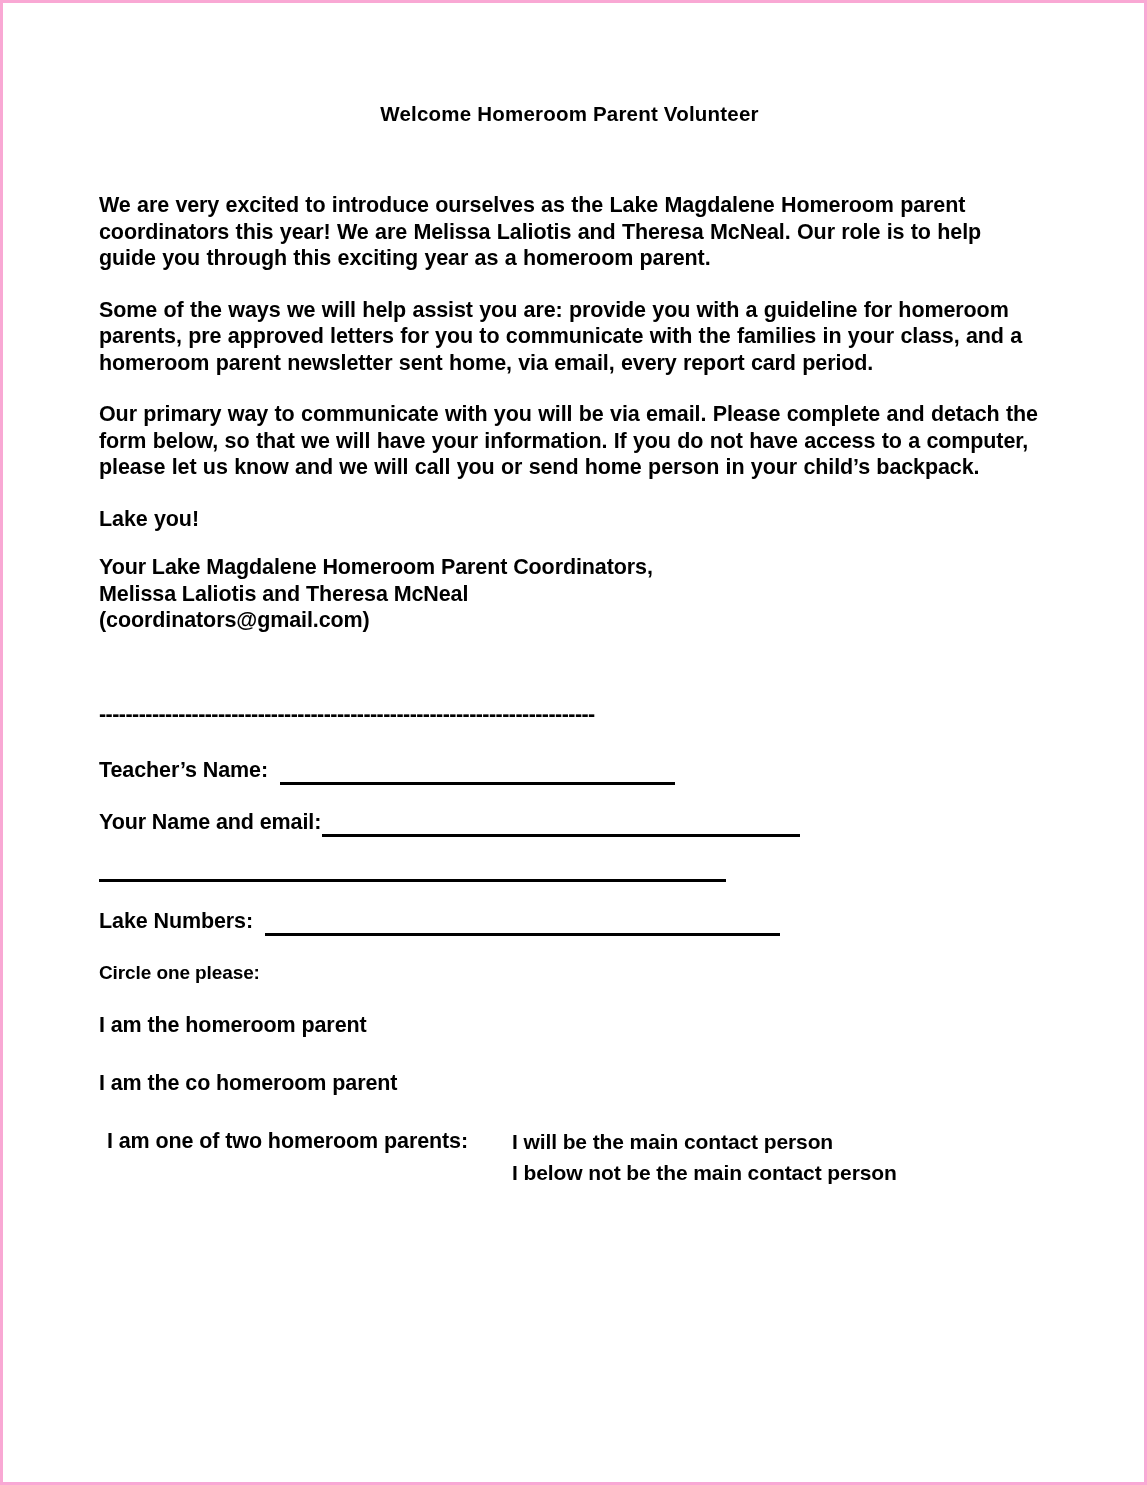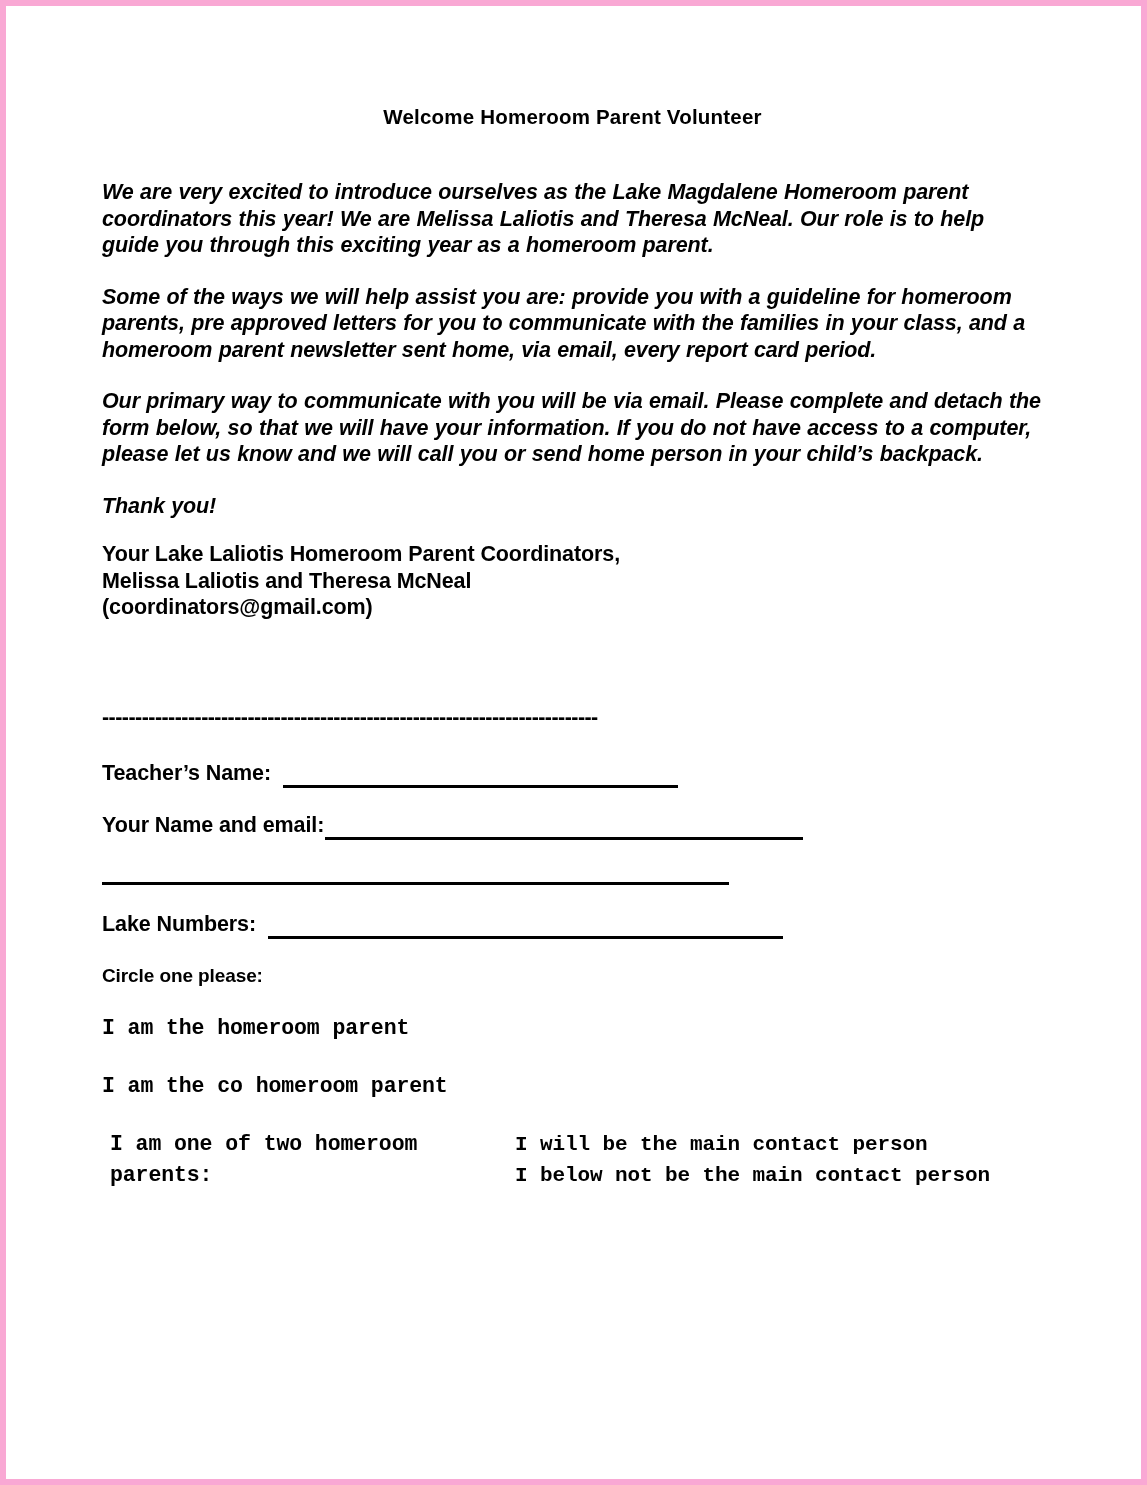--- a/index.html
+++ b/index.html
@@ -13,21 +13,21 @@
     background: #ffffff;
     font-family: "Liberation Sans", sans-serif;
     color: #000000;
     overflow: hidden;
   }
 
   .page {
     box-sizing: border-box;
     width: 1147px;
     height: 1485px;
-    border: 6px solid #f9a8d4;
+    border: 3px solid #f9a8d4;
     background: #ffffff;
     position: relative;
   }
 
   .sheet {
     position: absolute;
     left: 0; top: 0;
     width: 1133px;
     height: 1471px;
     box-sizing: border-box;
@@ -53,23 +53,22 @@
     left: 96px;
     top: 173px;
     width: 945px;
   }
 
   .para {
     font-size: 21.5px;
     font-weight: bold;
     line-height: 26.5px;
     letter-spacing: -0.1px;
-    margin: 0 0 25px 0;
+    margin: 16px 0 25px 0;
     word-spacing: 0.5px;
-    font-style: italic;
   }
 
   .para.tight {
     margin-bottom: 22px;
   }
 
   .sig-block {
     font-size: 21.5px;
     font-weight: bold;
     line-height: 26.5px;
@@ -136,21 +135,20 @@
   .plain-line {
     font-size: 19px;
     font-weight: bold;
     line-height: 30px;
     letter-spacing: -0.1px;
     margin: 0 0 22px 0;
   }
 
   .choices {
     margin-top: 14px;
-    font-family: Liberation Mono, monospace;
   }
 
   .choice-line {
     font-size: 21.5px;
     font-weight: bold;
     line-height: 30px;
     letter-spacing: -0.1px;
     margin: 0 0 28px 0;
   }
 
@@ -186,24 +184,24 @@
     <div class="doc-title">Welcome Homeroom Parent Volunteer</div>
 
     <div class="body-block">
 
       <p class="para">We are very excited to introduce ourselves as the Lake Magdalene Homeroom parent coordinators this year!  We are Melissa Laliotis and Theresa McNeal. Our role is to help guide you through this exciting year as a homeroom parent.</p>
 
       <p class="para">Some of the ways we will help assist you are:  provide you with a guideline for homeroom parents, pre approved letters for you to communicate with the families in your class, and a homeroom parent newsletter sent home, via email, every report card period.</p>
 
       <p class="para">Our primary way to communicate with you will be via email.  Please complete and detach the form below, so that we will have your information.  If you do not have access to a computer, please let us know and we will call you or send home person in your child’s backpack.</p>
 
-      <p class="para tight">Thank you!</p>
+      <p class="para tight">Lake you!</p>
 
       <div class="sig-block">
-        <div>Your Lake Laliotis Homeroom Parent Coordinators,</div>
+        <div>Your Lake Magdalene Homeroom Parent Coordinators,</div>
         <div>Melissa Laliotis and Theresa McNeal</div>
         <div>(coordinators@gmail.com)</div>
       </div>
 
     </div>
 
     <div class="form-area">
 
       <div class="divider-dashes">---------------------------------------------------------------------------</div>
 

